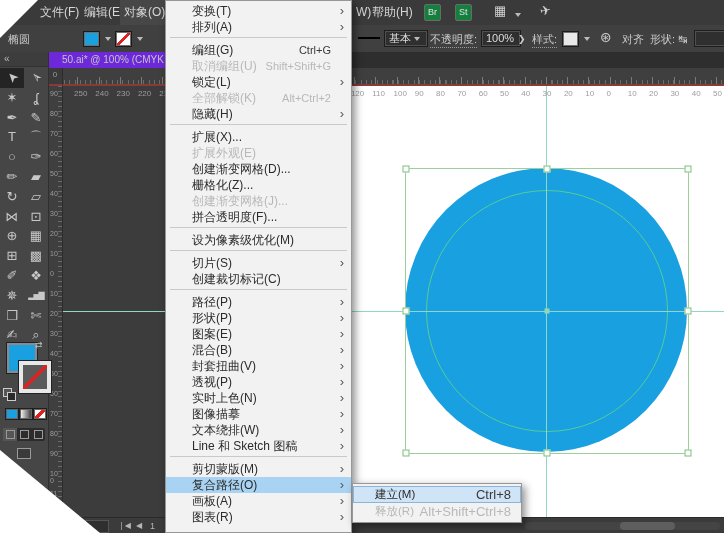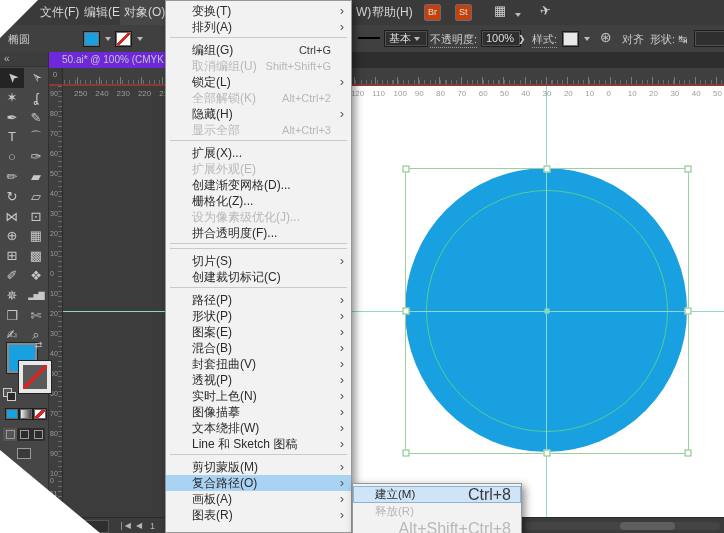--- a/index.html
+++ b/index.html
@@ -1,21 +1,21 @@
 <!DOCTYPE html>
 <html><head>
 <meta charset="utf-8">
 <style>
   html,body{margin:0;padding:0;background:#222;}
   .stage{position:relative;width:724px;height:533px;background:#3c3c3c;overflow:hidden;
          font-family:"Liberation Sans","DejaVu Sans",sans-serif;-webkit-font-smoothing:antialiased;}
   
   .menubar{position:absolute;left:0;top:0;width:724px;height:25px;background:#3a3a3a;border-bottom:1px solid #2b2b2b;z-index:6;}
   .mb-item{position:absolute;top:0;height:25px;line-height:25px;font-size:12px;color:#d6d6d6;padding:0 4px;}
-  .mb-btn{position:absolute;top:4px;height:15px;line-height:15px;font-size:9px;color:#e0e0e0;background:#c2410c;border:1px solid #6a6a6a;border-radius:2px;padding:0 3px;}
+  .mb-btn{position:absolute;top:4px;height:15px;line-height:15px;font-size:9px;color:#e0e0e0;background:#15803d;border:1px solid #6a6a6a;border-radius:2px;padding:0 3px;}
   .mb-ico{position:absolute;top:3px;font-size:13px;color:#cfcfcf;}
   .controlbar{position:absolute;left:0;top:25px;width:724px;height:27px;background:#404040;border-bottom:1px solid #2a2a2a;z-index:6;}
   .cb-label{position:absolute;top:6px;font-size:11px;color:#c9c9c9;line-height:16px;}
   .cb-link{border-bottom:1px dotted #9a9a9a;}
   .cb-box{position:absolute;top:5px;height:15px;background:#2f2f2f;border:1px solid #1d1d1d;box-shadow:0 0 0 1px #505050 inset;color:#ddd;font-size:11px;line-height:15px;padding:0 4px;}
   .caret{display:inline-block;width:0;height:0;border-left:3px solid transparent;border-right:3px solid transparent;border-top:4px solid #bbb;vertical-align:middle;margin-left:3px;}
   .swatch{position:absolute;top:6px;width:15px;height:14px;border:1px solid #1a1a1a;box-shadow:0 0 0 1px #707070 inset;}
   .slash{background:linear-gradient(135deg,#fff 44%,#d22 44%,#d22 56%,#fff 56%);}
   .tabbar{position:absolute;left:0;top:52px;width:724px;height:16px;background:#2e2e2e;z-index:6;}
   .doc-tab{position:absolute;left:48px;top:0;height:16px;background:#6d28d9;border-right:1px solid #262626;color:#c4c4c4;font-size:10px;line-height:16px;padding:0 14px;}
@@ -73,21 +73,21 @@
   .menu{position:absolute;left:165px;top:0;width:187px;height:533px;background:#f2f2f2;border:1px solid #979797;box-shadow:3px 3px 8px rgba(0,0,0,.45);z-index:40;box-sizing:border-box;padding-top:2px;}
   .menu-item{height:16px;line-height:16px;font-size:12px;color:#2b2b2b;position:relative;padding:0 20px 0 26px;white-space:nowrap;}
   .mi-l{float:left;}
   .mi-r{float:right;font-size:11px;color:#3a3a3a;}
   .mi-r.arr{position:absolute;right:7px;top:0;font-size:13px;color:#555;}
   .menu-item.disabled,.menu-item.disabled .mi-r{color:#b8b8b8;}
   .menu-item.hl{background:#a9d3f3;}
   .menu-sep{height:1px;border-top:1px solid #c9c9c9;margin:2px 4px 3px 4px;}
   .submenu{position:absolute;left:352px;top:483px;width:168px;background:#f2f2f2;border:1px solid #979797;box-shadow:3px 3px 8px rgba(0,0,0,.45);z-index:45;padding:2px 0;}
   .sub-item{height:17px;line-height:17px;font-size:11.5px;color:#2b2b2b;padding:0 10px 0 22px;position:relative;}
-  .sub-item .mi-r{font-size:16px;}
+  .sub-item .mi-r{font-size:13px;}
   .sub-item.hl{background:#cfe4f7;outline:1px solid #8ab4d8;outline-offset:-1px;}
   .sub-item.disabled,.sub-item.disabled .mi-r{color:#b8b8b8;}
   
   .corner-tl{position:absolute;left:0;top:0;width:0;height:0;border-top:38px solid #fff;border-right:38px solid transparent;z-index:90;}
   .corner-bl{position:absolute;left:0;bottom:0;width:0;height:0;border-bottom:83px solid #fff;border-right:100px solid transparent;z-index:90;}
 </style>
 </head>
 <body>
 
 <div class="stage">
@@ -302,50 +302,50 @@
         <span class="mi-r arr">›</span>
       </div>
       <div class="menu-item disabled">
         <span class="mi-l">全部解锁(K)</span>
         <span class="mi-r">Alt+Ctrl+2</span>
       </div>
       <div class="menu-item">
         <span class="mi-l">隐藏(H)</span>
         <span class="mi-r arr">›</span>
       </div>
-      <div class="menu-item disabled">
-        <span class="mi-l">显示全部</span>
-        <span class="mi-r">Alt+Ctrl+3</span>
-      </div>
       <div class="menu-sep"></div>
       <div class="menu-item">
         <span class="mi-l">扩展(X)...</span>
         <span class="mi-r"></span>
       </div>
       <div class="menu-item disabled">
         <span class="mi-l">扩展外观(E)</span>
         <span class="mi-r"></span>
       </div>
       <div class="menu-item">
         <span class="mi-l">创建渐变网格(D)...</span>
         <span class="mi-r"></span>
       </div>
       <div class="menu-item">
         <span class="mi-l">栅格化(Z)...</span>
         <span class="mi-r"></span>
       </div>
       <div class="menu-item disabled">
-        <span class="mi-l">设为像素级优化(J)...</span>
+        <span class="mi-l">创建渐变网格(J)...</span>
         <span class="mi-r"></span>
       </div>
       <div class="menu-item">
         <span class="mi-l">拼合透明度(F)...</span>
         <span class="mi-r"></span>
       </div>
       <div class="menu-sep"></div>
+      <div class="menu-item">
+        <span class="mi-l">设为像素级优化(M)</span>
+        <span class="mi-r"></span>
+      </div>
       <div class="menu-sep"></div>
       <div class="menu-item">
         <span class="mi-l">切片(S)</span>
         <span class="mi-r arr">›</span>
       </div>
       <div class="menu-item">
         <span class="mi-l">创建裁切标记(C)</span>
         <span class="mi-r"></span>
       </div>
       <div class="menu-sep"></div>

